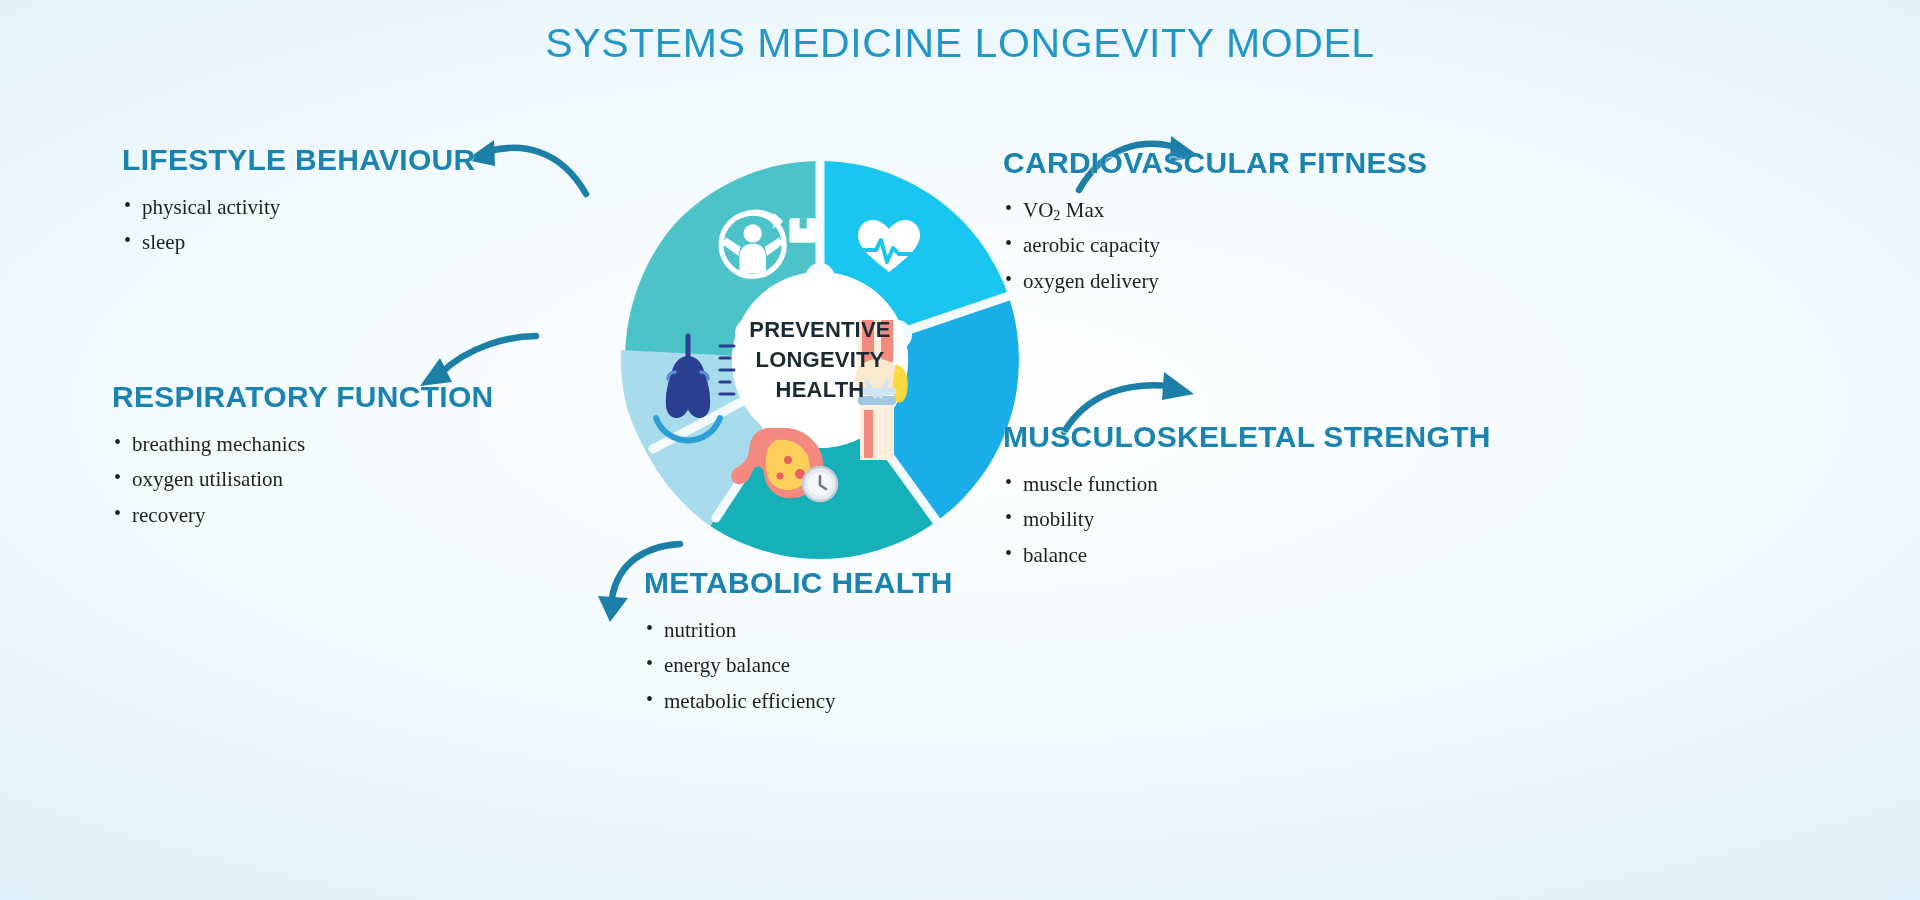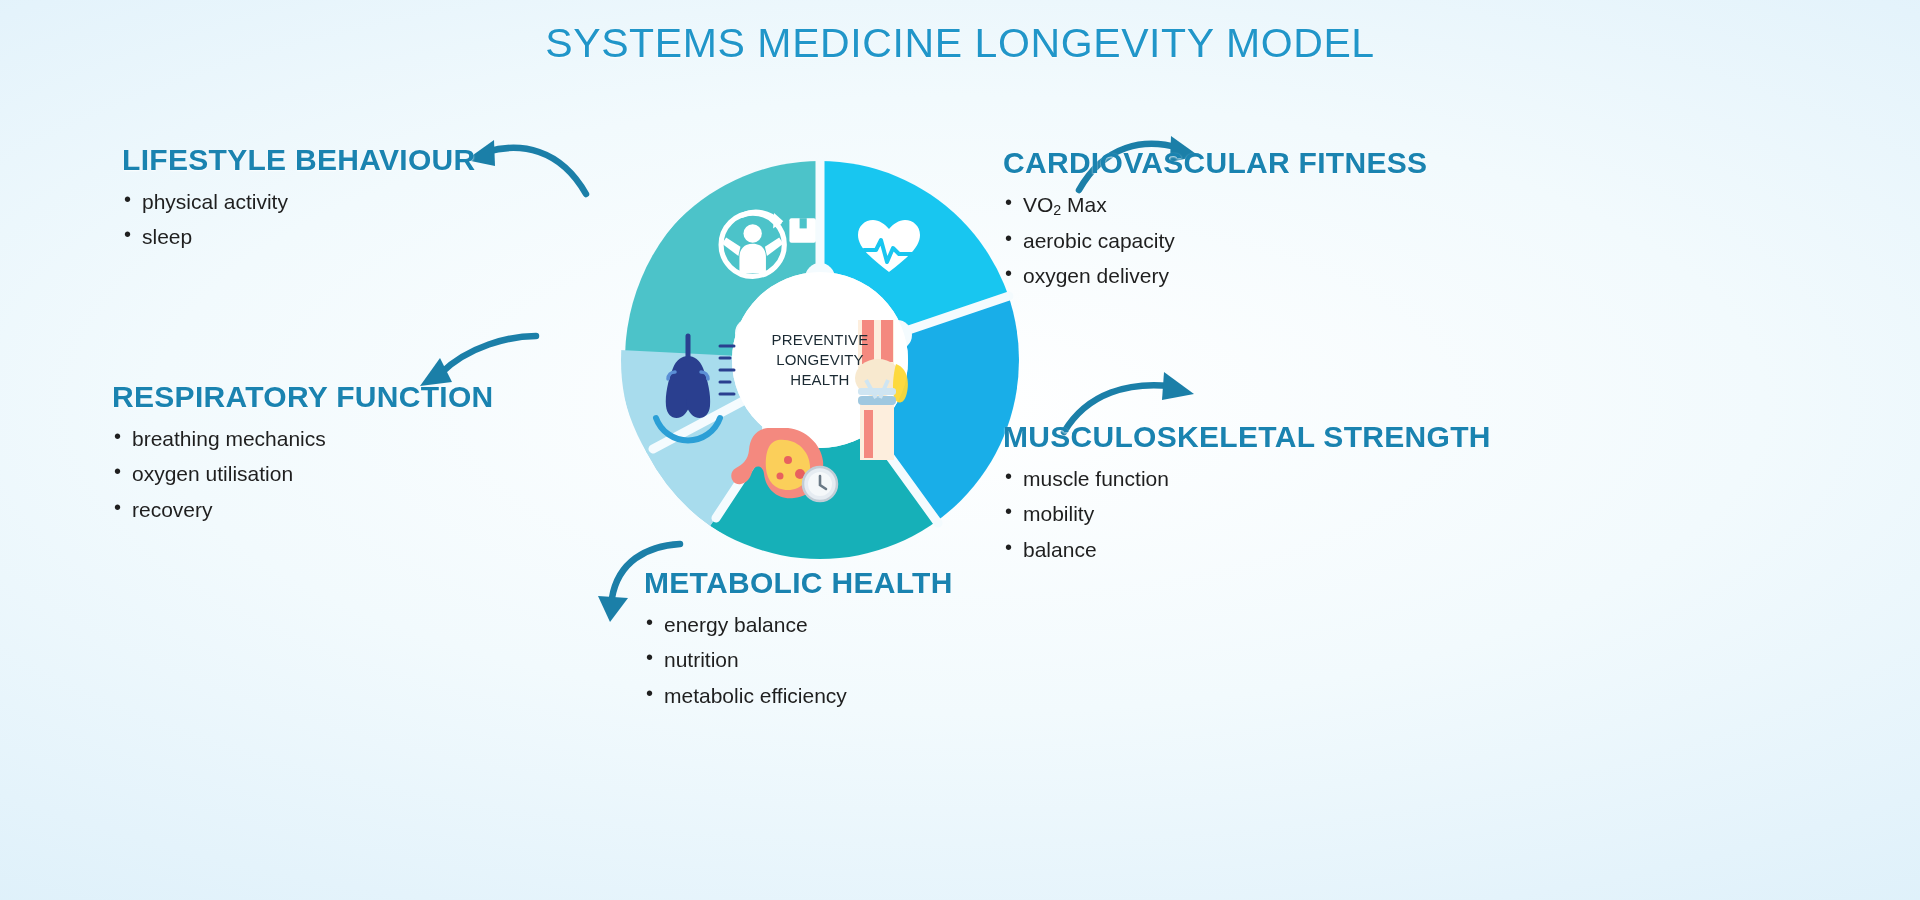--- a/index.html
+++ b/index.html
@@ -50,43 +50,44 @@
     top: 160px;
     width: 400px;
     height: 400px;
     display: flex;
     align-items: center;
     justify-content: center;
     pointer-events: none;
   }
   .hub-label .inner {
     text-align: center;
-    font-size: 15px;
-    font-weight: normal;
+    font-size: 22px;
+    font-weight: bold;
     line-height: 1.35;
     color: #1b2a33;
     letter-spacing: 0.2px;
   }
 
   
   .block {
     position: absolute;
   }
   .block .heading {
     font-size: 30px;
     font-weight: bold;
     color: #1a83b0;
     letter-spacing: 0.3px;
     white-space: nowrap;
     text-shadow: 0 1px 2px rgba(255,255,255,0.85);
   }
   .block ul {
     list-style: none;
-    margin: 7px 0 0 0;
+    margin: 13px 0 0 0;
     padding: 0;
+    font-family: Liberation Serif, serif;
   }
   .block li {
     position: relative;
     padding-left: 20px;
     font-size: 21px;
     line-height: 1.68;
     color: #1f1f1f;
     white-space: nowrap;
   }
   .block li::before {
@@ -309,19 +310,19 @@
     <ul>
       <li>muscle function</li>
       <li>mobility</li>
       <li>balance</li>
     </ul>
   </div>
 
   <div class="block" id="block-metabolic">
     <div class="heading">METABOLIC HEALTH</div>
     <ul>
+      <li>nutrition</li>
       <li>energy balance</li>
-      <li>nutrition</li>
       <li>metabolic efficiency</li>
     </ul>
   </div>
 
 </div>
 
 </body></html>

